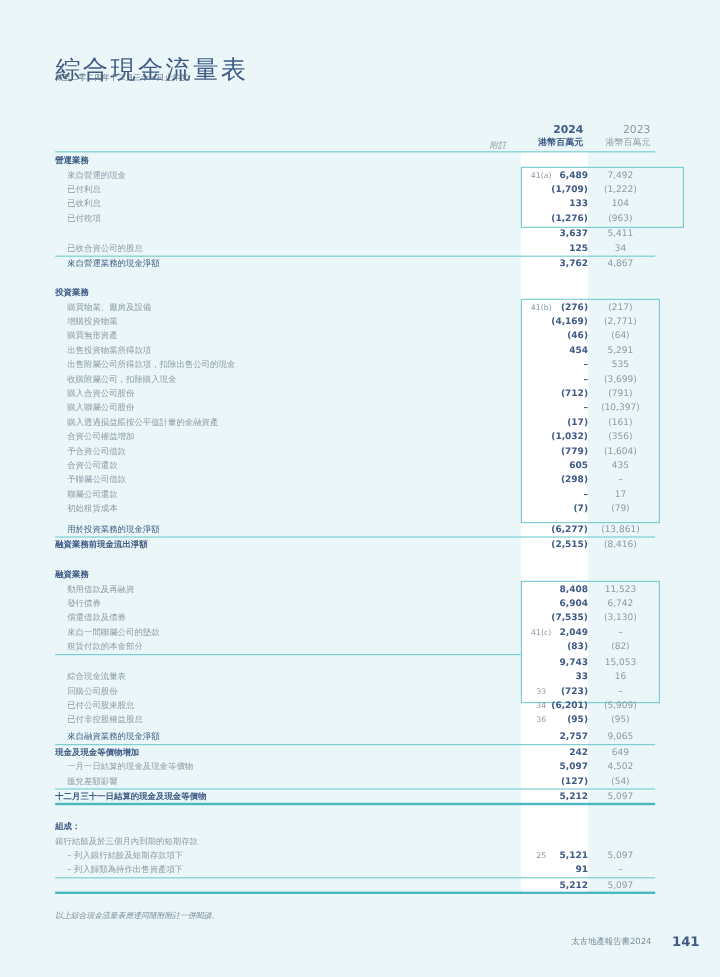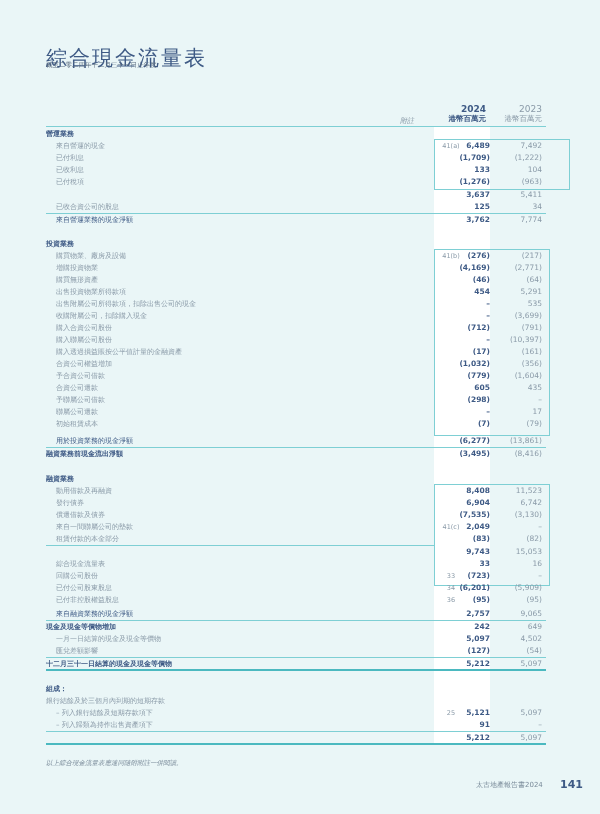--- a/index.html
+++ b/index.html
@@ -2,31 +2,31 @@
 <html><head>
   <meta charset="utf-8">
   <style>
     html, body { margin:0; padding:0; }
     body { width:600px; height:814px; background:#eaf6f7; font-family:"DejaVu Sans", sans-serif; color:#8a9aa8; position:relative; overflow:hidden; }
     .title { position:absolute; left:46px; top:30px; font-size:21px; letter-spacing:2px; color:#3e5a85; font-weight:normal; }
     .subtitle { position:absolute; left:46px; top:61px; font-size:6.5px; color:#5c6d80; }
     .whitecol { position:absolute; left:434px; width:56px; top:127px; height:618px; background:#ffffff; }
     .hdr { position:absolute; top:104px; font-size:7.5px; text-align:right; }
     .hdr .yr { display:block; font-size:9px; }
-    .hdr-note { left:400px; width:30px; top:116px; font-style:italic; color:#8a9aa8; font-size:7px; text-align:left; }
+    .hdr-note { left:400px; width:30px; top:116px; font-style:italic; color:#8a9aa8; font-size:7px; text-align:center; }
     .hdr-2024 { left:434px; width:52px; color:#3e5a85; font-weight:bold; }
     .hdr-2023 { left:492px; width:50px; color:#8a9aa8; }
     .hline { position:absolute; left:46px; width:500px; height:1px; background:#7ecfd4; }
     .hline.thick { height:2px; background:#4bb9c0; }
     .row { position:absolute; left:46px; width:500px; height:12px; font-size:7px; line-height:12px; }
     .row .label { position:absolute; left:0; white-space:nowrap; }
     .row.indent .label { left:10px; }
     .row .note { position:absolute; left:380px; width:50px; text-align:center; font-size:6.5px; color:#8a9aa8; }
     .row .v24 { position:absolute; left:388px; width:56px; text-align:right; color:#3e5a85; font-weight:bold; font-size:7.5px; }
-    .row .v23 { position:absolute; left:446px; width:50px; text-align:right; color:#8a9aa8; font-size:7.5px; }
+    .row .v23 { position:absolute; left:446px; width:50px; text-align:center; color:#8a9aa8; font-size:7.5px; }
     .row.sec .label { color:#3e5a85; font-weight:bold; }
     .row.total .label { color:#3e5a85; font-weight:normal; }
     .box { position:absolute; border:1px solid #7ecfd4; }
     .footnote { position:absolute; left:46px; top:759px; font-size:6.5px; color:#7a8b9a;font-style:italic; }
     .footer { position:absolute; left:476px; top:780px; font-size:7px; color:#7a8b9a; }
     .pageno { position:absolute; left:560px; top:778px; font-size:11px; color:#3e5a85; font-weight:bold; }
   </style>
 </head>
 <body>
 
@@ -89,21 +89,21 @@
     <span class="v23">5,411</span>
   </div>
 <div class="row indent" style="top:201px">
     <span class="label">已收合資公司的股息</span>
     <span class="v24">125</span>
     <span class="v23">34</span>
   </div>
 <div class="row indent total" style="top:214px">
     <span class="label">來自營運業務的現金淨額</span>
     <span class="v24">3,762</span>
-    <span class="v23">7,774</span>
+    <span class="v23">4,867</span>
   </div>
 
 <div class="row sec" style="top:238px">
     <span class="label">投資業務</span>
   </div>
 <div class="row indent" style="top:250px">
     <span class="label">購買物業、廠房及設備</span>
     <span class="note">41(b)</span>
     <span class="v24">(276)</span>
     <span class="v23">(217)</span>
@@ -178,21 +178,21 @@
     <span class="v24">(7)</span>
     <span class="v23">(79)</span>
   </div>
 <div class="row indent total" style="top:435px">
     <span class="label">用於投資業務的現金淨額</span>
     <span class="v24">(6,277)</span>
     <span class="v23">(13,861)</span>
   </div>
 <div class="row sec" style="top:448px">
     <span class="label">融資業務前現金流出淨額</span>
-    <span class="v24">(3,495)</span>
+    <span class="v24">(2,515)</span>
     <span class="v23">(8,416)</span>
   </div>
 
 <div class="row sec" style="top:473px">
     <span class="label">融資業務</span>
   </div>
 <div class="row indent" style="top:485px">
     <span class="label">動用借款及再融資</span>
     <span class="v24">8,408</span>
     <span class="v23">11,523</span>

